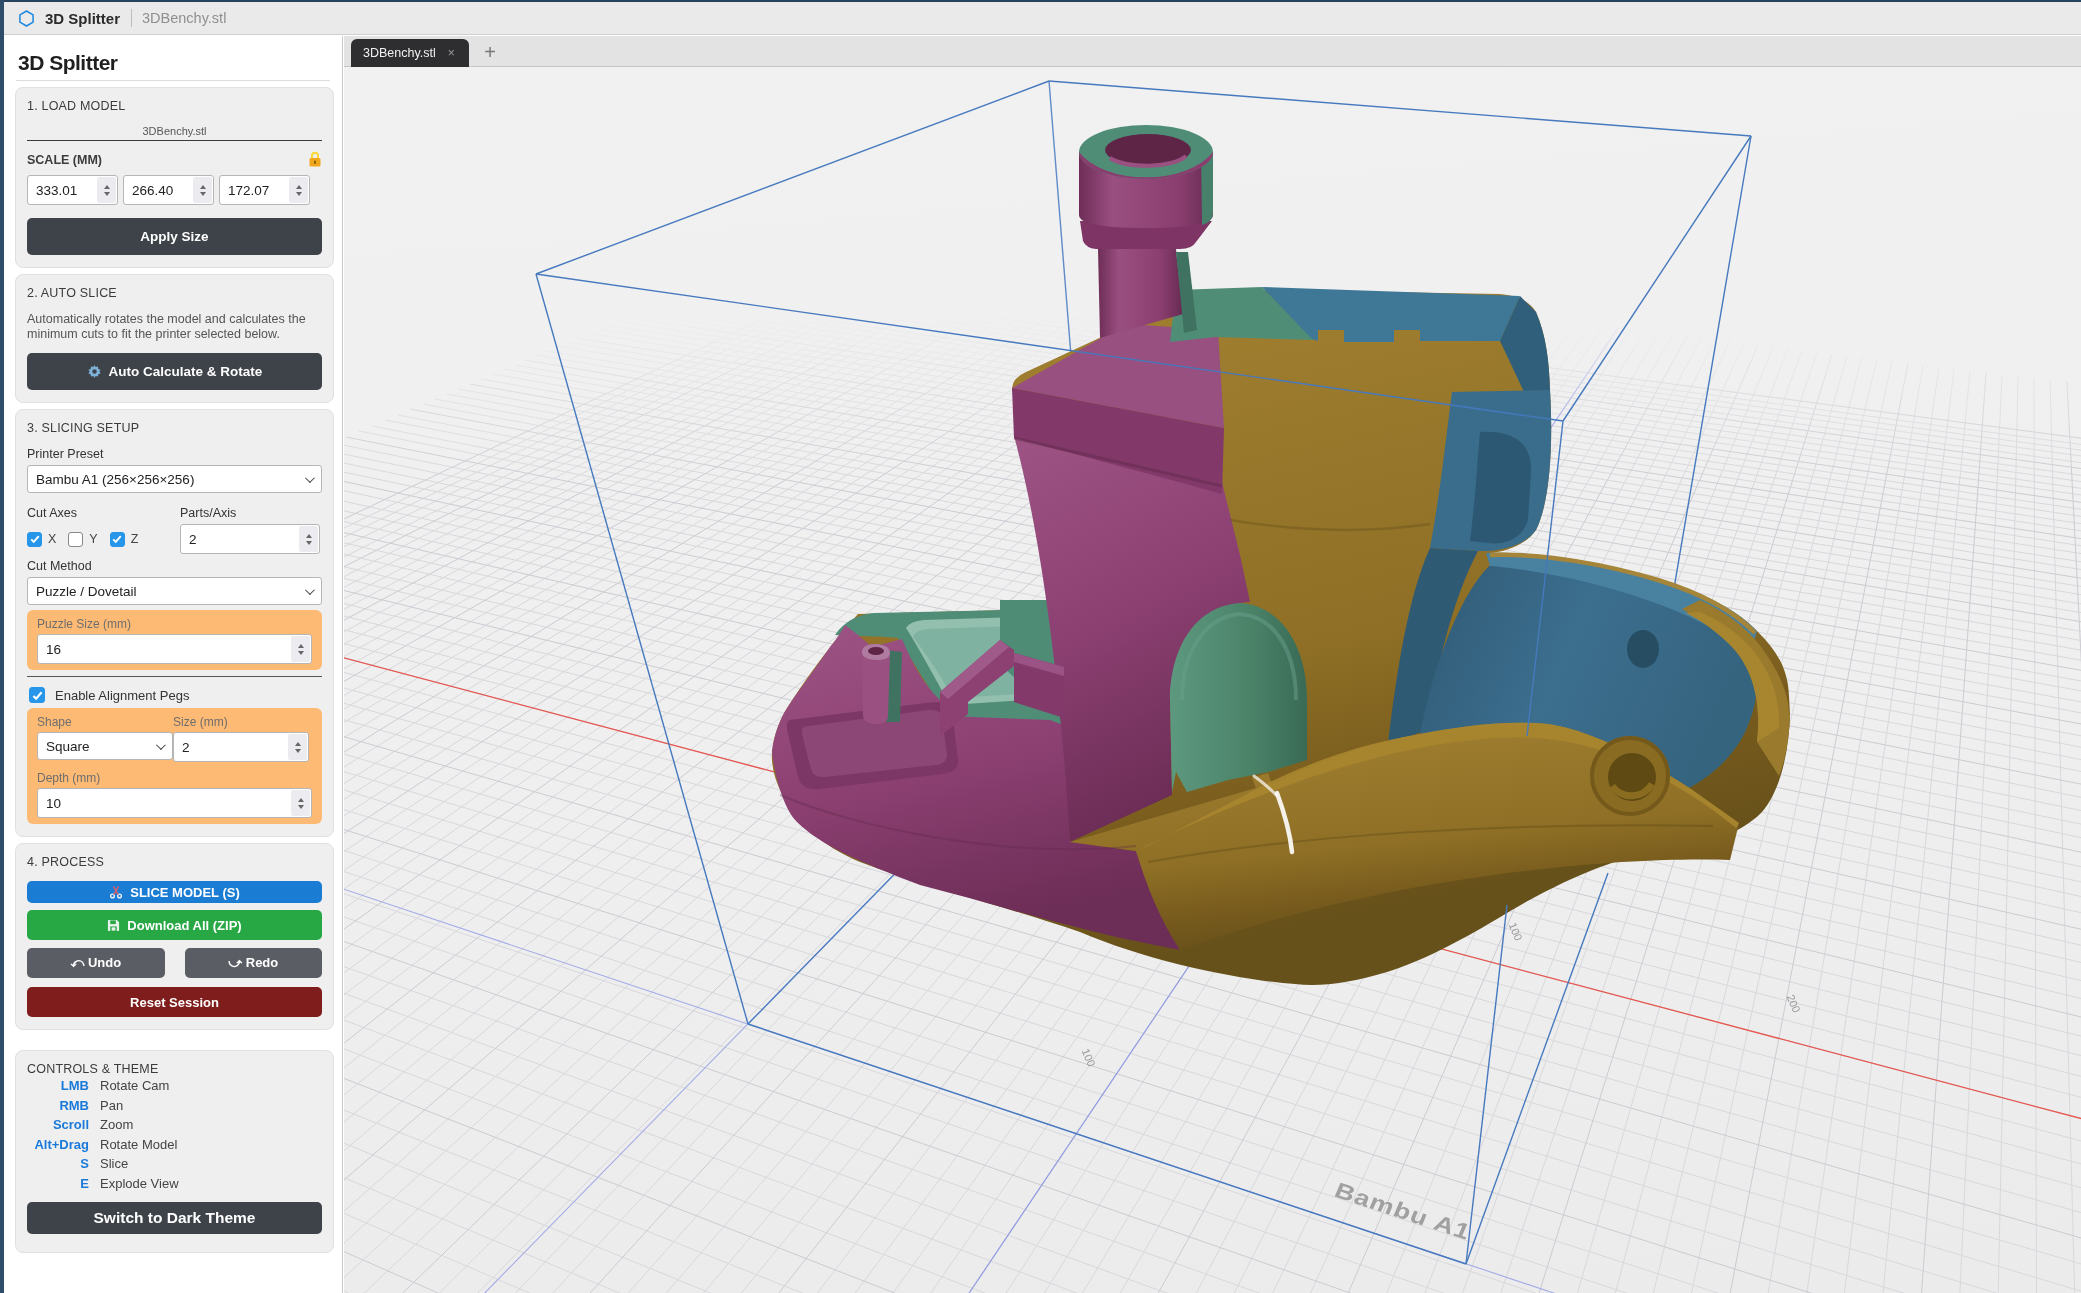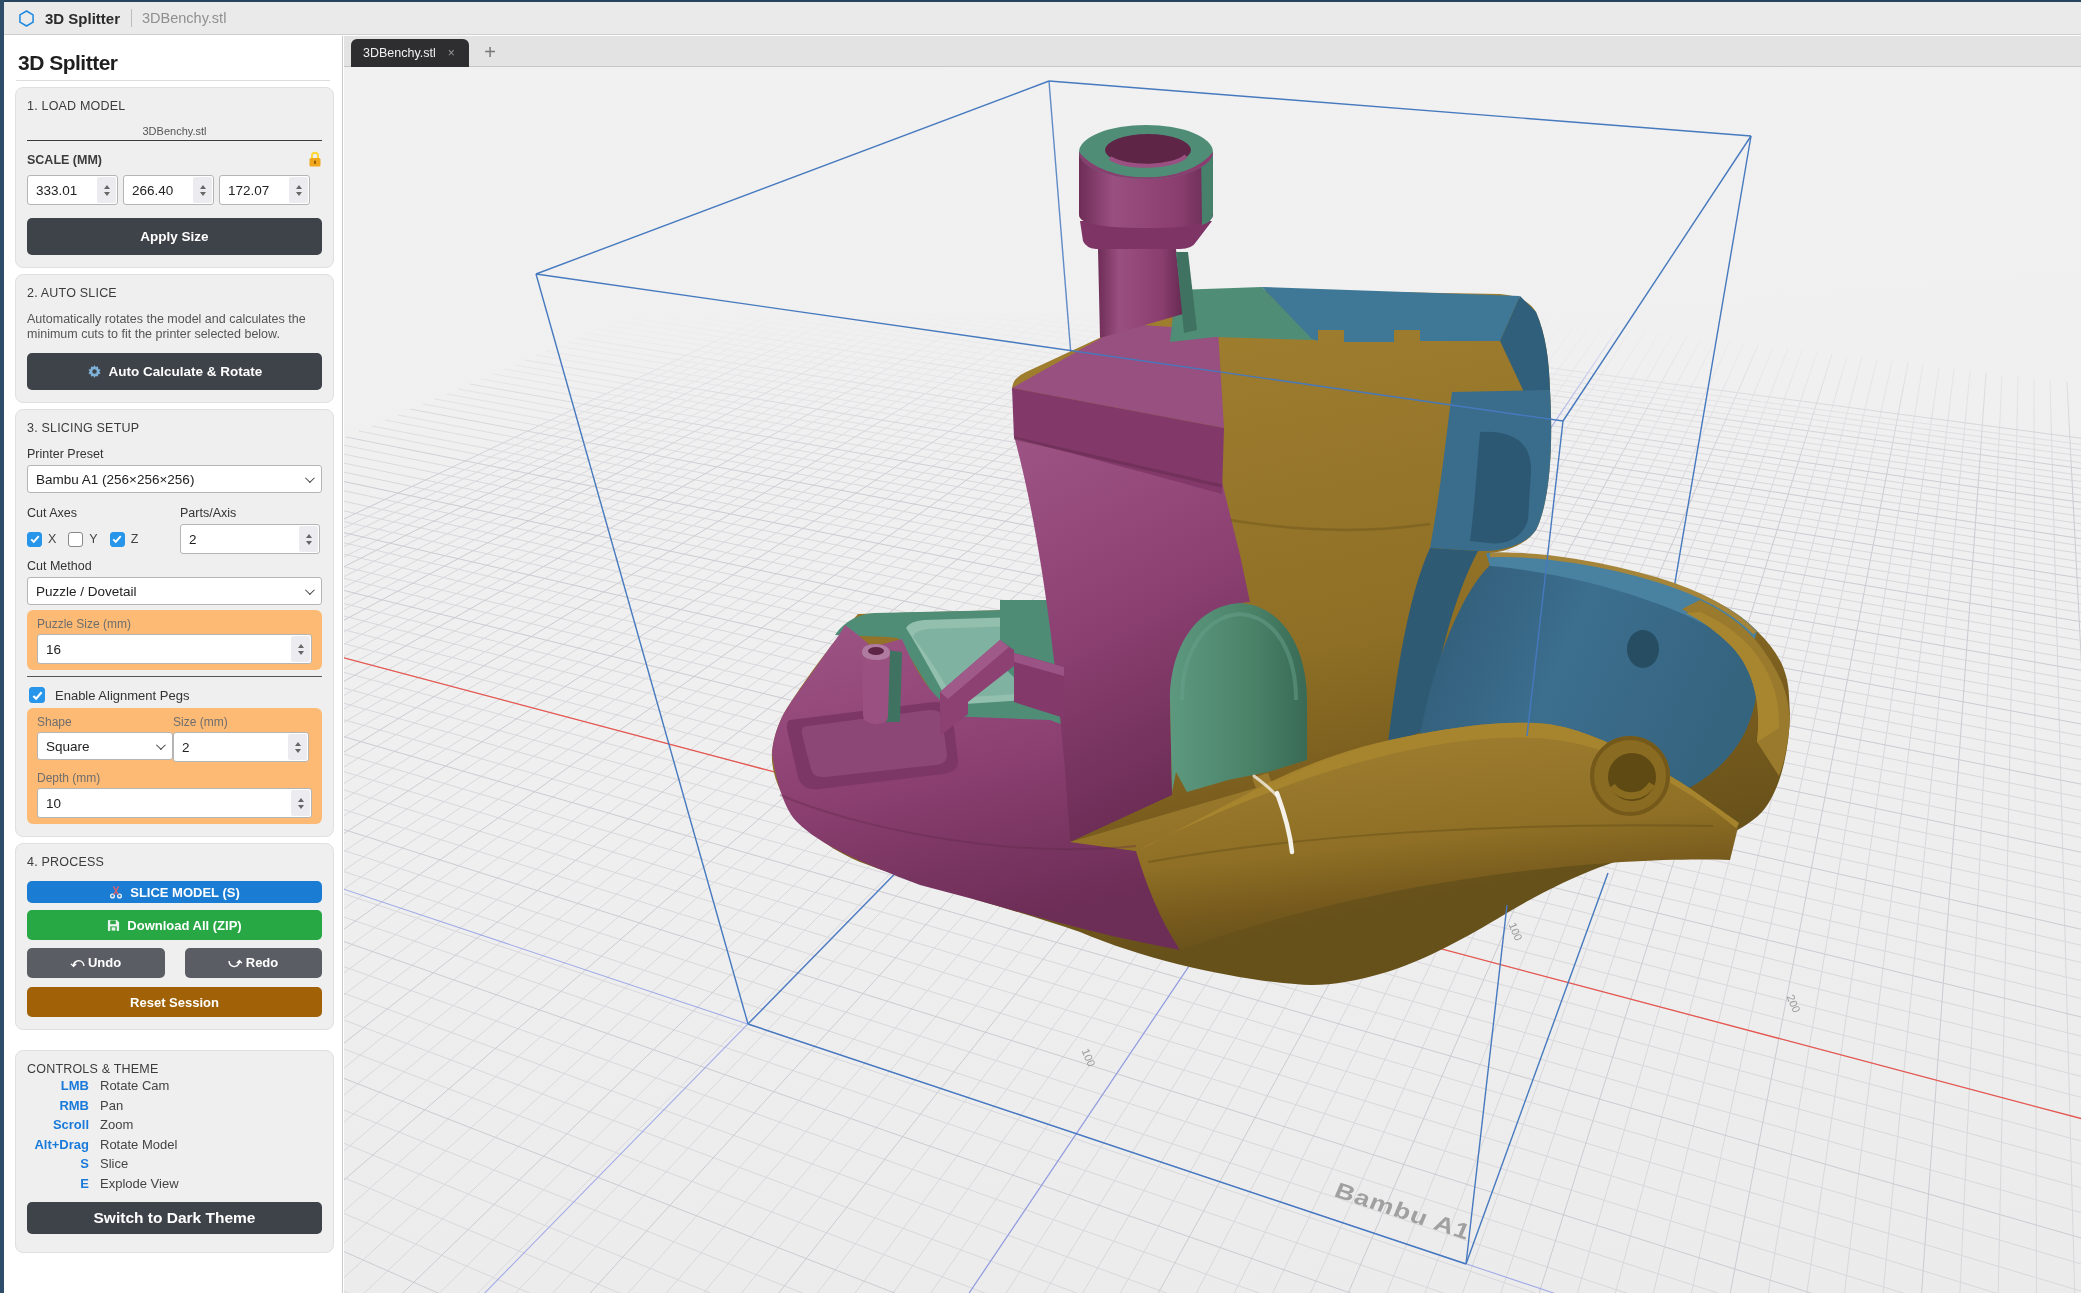--- a/index.html
+++ b/index.html
@@ -17,21 +17,21 @@
 .card.last .ctitle{margin-bottom:2px}
 .ctitle{font-size:12.5px;line-height:13px;font-weight:normal;color:#3c3c3c;letter-spacing:.2px;margin-bottom:12px}
 .btn{display:flex;align-items:center;justify-content:center;width:100%;height:30px;border:none;border-radius:5px;font-family:"Liberation Sans",sans-serif;font-size:13px;font-weight:bold;color:#fff;cursor:pointer}
 .btn.dark{background:#3e4249}
 .btn.big{height:37px;font-size:13.5px}
 .btn.ap{margin-top:13px}
 .btn.auto{margin-top:11px}
 .btn.blue{background:#1b7cd4;height:22px;margin-bottom:7px}
 .btn.green{background:#27a844;margin-bottom:8px}
 .btn.gray{background:#5a5d63}
-.btn.red{background:#a16207}
+.btn.red{background:#7f1d1d}
 .btn.theme{height:32px;font-size:15.5px;margin-top:11px}
 .duo{display:flex;gap:20px;margin-bottom:9px}
 .half{width:141px}
 .fname{text-align:center;font-size:11px;line-height:13px;color:#555;margin:5px 0 0 0}
 .dhr{height:1px;background:#3a3a3a;margin:2px 0 0 0}
 .dhr2{height:1px;background:#555;margin:6px 0 0 0}
 .rowlbl{display:flex;justify-content:space-between;align-items:center;margin:10px 0 7px 0}
 .slbl{font-size:12.5px;font-weight:bold;color:#3c3c3c}
 .scalerow{display:flex;gap:5px}
 .numwrap{position:relative;display:inline-block;width:91px;height:30px;background:#fff;border:1px solid #b5b5b5;border-radius:3px;vertical-align:top}

